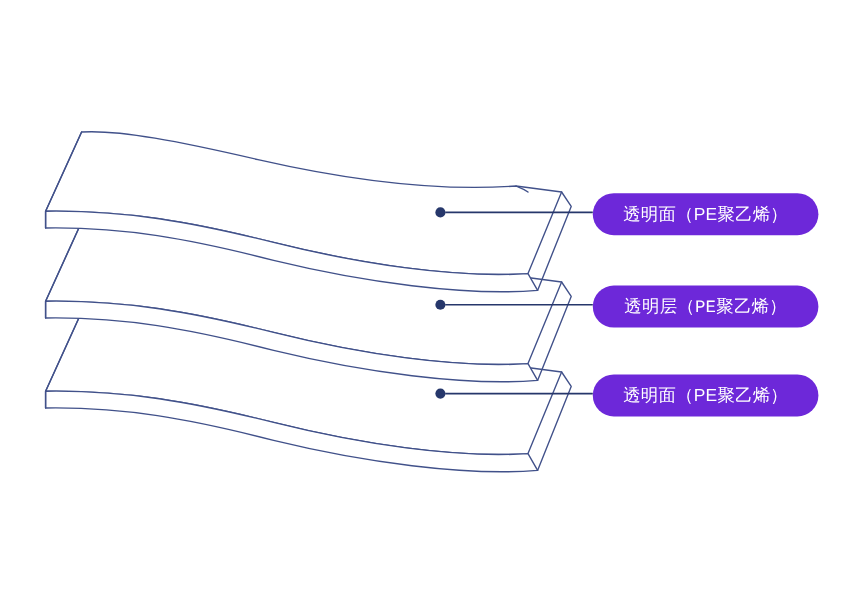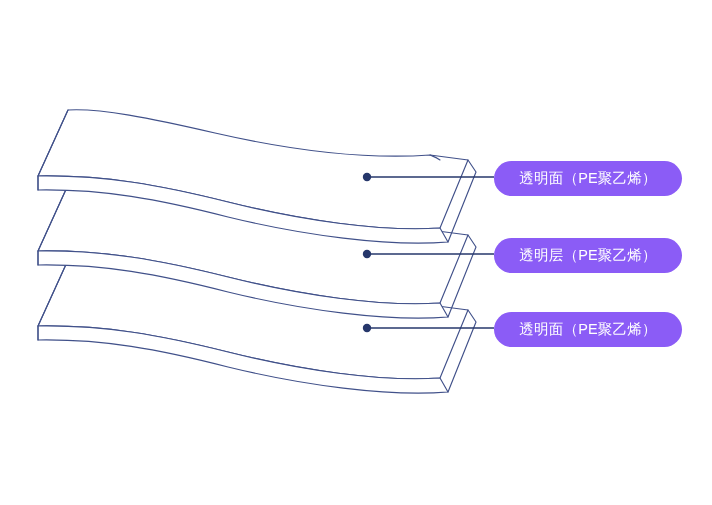--- a/index.html
+++ b/index.html
@@ -42,21 +42,21 @@
     stroke: #26376b;
     stroke-width: 1.3;
   }
   .leader-dot {
     fill: #26376b;
   }
   .label-pill {
     position: absolute;
     height: 35px;
     border-radius: 18px;
-    background: #8b5cf6;
+    background: #6d28d9;
     color: #ffffff;
     display: flex;
     align-items: center;
     justify-content: center;
     font-size: 14.5px;
     letter-spacing: 0.2px;
     white-space: nowrap;
     box-sizing: border-box;
     padding: 0 14px;
   }
@@ -146,21 +146,21 @@
     <g>
       <line class="leader-line" x1="371" y1="328" x2="494" y2="328"></line>
       <circle class="leader-dot" cx="367" cy="328" r="4.2"></circle>
     </g>
   </svg>
 
   <div class="label-pill" style="left:494px; top:161px; width:188px;">
     <span>透明面（PE聚乙烯）</span>
   </div>
 
-  <div class="label-pill" style="left:494px; top:238px; width:188px;">
+  <div class="label-pill" style="left:494px; top:238px; width:188px;font-family:Liberation Mono, monospace;">
     <span>透明层（PE聚乙烯）</span>
   </div>
 
   <div class="label-pill" style="left:494px; top:312px; width:188px;">
     <span>透明面（PE聚乙烯）</span>
   </div>
 
 </div>
 
 </body></html>

